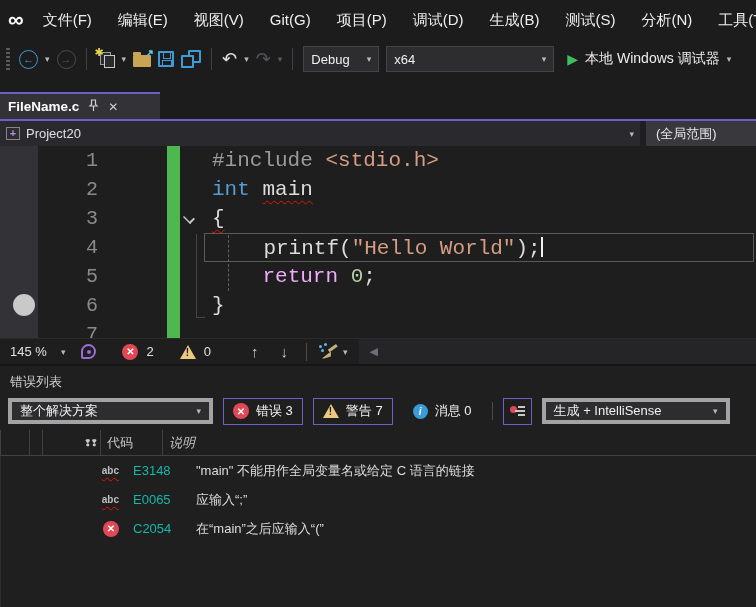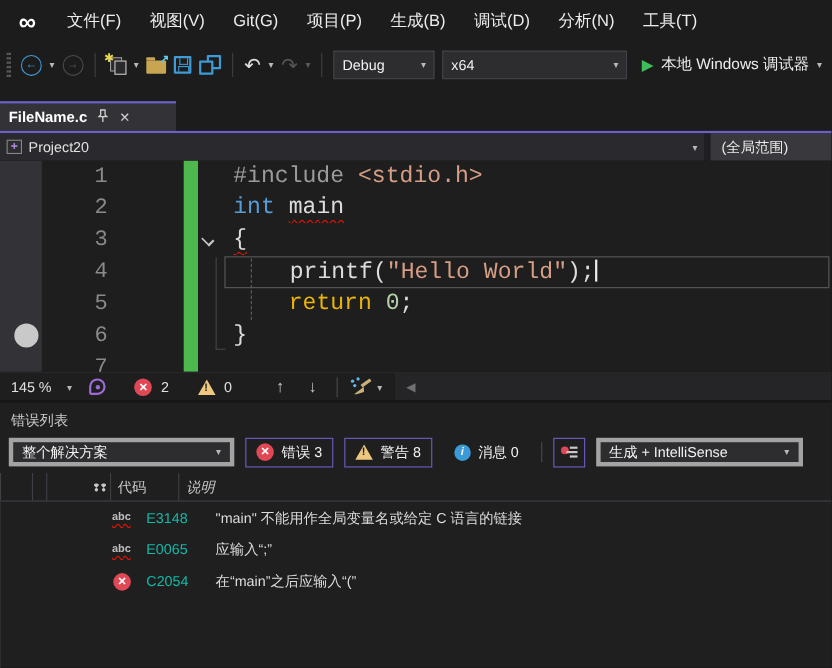--- a/index.html
+++ b/index.html
@@ -76,21 +76,21 @@
   .fold-chevron { position:absolute; left:184px; top:67px; width:10px; height:10px; }
   .fold-chevron::before { content:""; position:absolute; left:0; top:0; width:8px; height:8px;
     border-right:2px solid #C8C8C8; border-bottom:2px solid #C8C8C8; transform:rotate(45deg) scale(1,0.7); }
   .scopeguide { position:absolute; left:196px; top:88px; width:9px; height:84px;
     border-left:1px solid #454548; border-bottom:1px solid #454548; }
   .indentguide { position:absolute; left:228px; top:89px; height:56px; border-left:1px dashed #5F5F5F; }
   .codelines { position:absolute; left:204px; top:0; right:2px; }
   .code-row { height:29px; line-height:29px; font-size:21px; padding-left:8px; white-space:pre; }
   .code-row.current { border:1px solid #5A5A5A; }
   .tok-preproc { color:#9B9B9B; } .tok-string { color:#D69D85; } .tok-keyword { color:#569CD6; }
-  .tok-ctrlkw { color:#eab308; } .tok-number { color:#B5CEA8; } .tok-plain { color:#DCDCDC; }
+  .tok-ctrlkw { color:#f0abfc; } .tok-number { color:#B5CEA8; } .tok-plain { color:#DCDCDC; }
   .squiggle { text-decoration:underline wavy #E51400 1px; text-underline-offset:5px;text-align:right; }
   .cursor { display:inline-block; width:2px; height:20px; background:#F0F0F0; vertical-align:-3px; }
 
   
   .edbar { height:26px; background:#1E1E1E; display:flex; align-items:center; border-top:1px solid #2A2A2A; }
   .zoombox { display:flex; align-items:center; gap:14px; padding:0 8px 0 10px; font-size:13px; color:#E0E0E0; }
   .health { width:15px; height:15px; border:2px solid #9B6BD6; border-radius:50% 50% 50% 2px;
     margin-left:8px; position:relative; }
   .health::after { content:""; position:absolute; left:4px; top:4px; width:4px; height:4px; border-radius:50%; background:#9B6BD6; }
   .err-circle { width:16px; height:16px; border-radius:50%; background:#E04856; color:#FFFFFF;
@@ -145,25 +145,27 @@
 </style>
 </head>
 <body>
 
 <div class="app">
 
   <div class="menubar">
     <div class="vs-logo">∞</div>
     <div id="menu-items" style="display:flex;">
         <span class="menu-item">文件(F)</span>
+        <span class="menu-item">编辑(E)</span>
         <span class="menu-item">视图(V)</span>
         <span class="menu-item">Git(G)</span>
         <span class="menu-item">项目(P)</span>
+        <span class="menu-item">调试(D)</span>
         <span class="menu-item">生成(B)</span>
-        <span class="menu-item">调试(D)</span>
+        <span class="menu-item">测试(S)</span>
         <span class="menu-item">分析(N)</span>
         <span class="menu-item">工具(T)</span>
       </div>
   </div>
 
   <div class="toolbar">
     <div class="grip"></div>
     <span class="circ-btn back">←</span>
     <span class="caret">▾</span>
     <span class="circ-btn fwd">→</span>
@@ -181,21 +183,21 @@
     <span class="floppy2">
         <span class="f f1"></span>
         <span class="f f2"></span>
       </span>
     <div class="tsep"></div>
     <span class="undo">↶</span>
     <span class="caret">▾</span>
     <span class="redo">↷</span>
     <span class="caret dim">▾</span>
     <div class="tsep"></div>
-    <div class="combo" style="width:92px">
+    <div class="combo" style="width:76px">
       <span>Debug</span>
       <span class="caret">▾</span>
     </div>
     <div class="combo" style="width:168px">
       <span>x64</span>
       <span class="caret">▾</span>
     </div>
     <span class="play" style="margin-left:6px">▶</span>
     <span class="run-label">本地 Windows 调试器</span>
     <span class="caret">▾</span>
@@ -288,21 +290,21 @@
       <div class="pcombo w1">
         <span>整个解决方案</span>
         <span class="caret">▾</span>
       </div>
       <div class="filter-btn">
         <span class="err-circle">✕</span>
         <span>错误 3</span>
       </div>
       <div class="filter-btn">
         <span class="warn-tri"></span>
-        <span>警告 8</span>
+        <span>警告 7</span>
       </div>
       <div class="filter-btn plain">
         <span class="info-circle">i</span>
         <span>消息 0</span>
       </div>
       <div class="vline"></div>
       <div class="filter-btn" style="padding:0 6px">
         <span class="filter-ico">
           <span class="dot"></span>
             <span class="l l1"></span>

